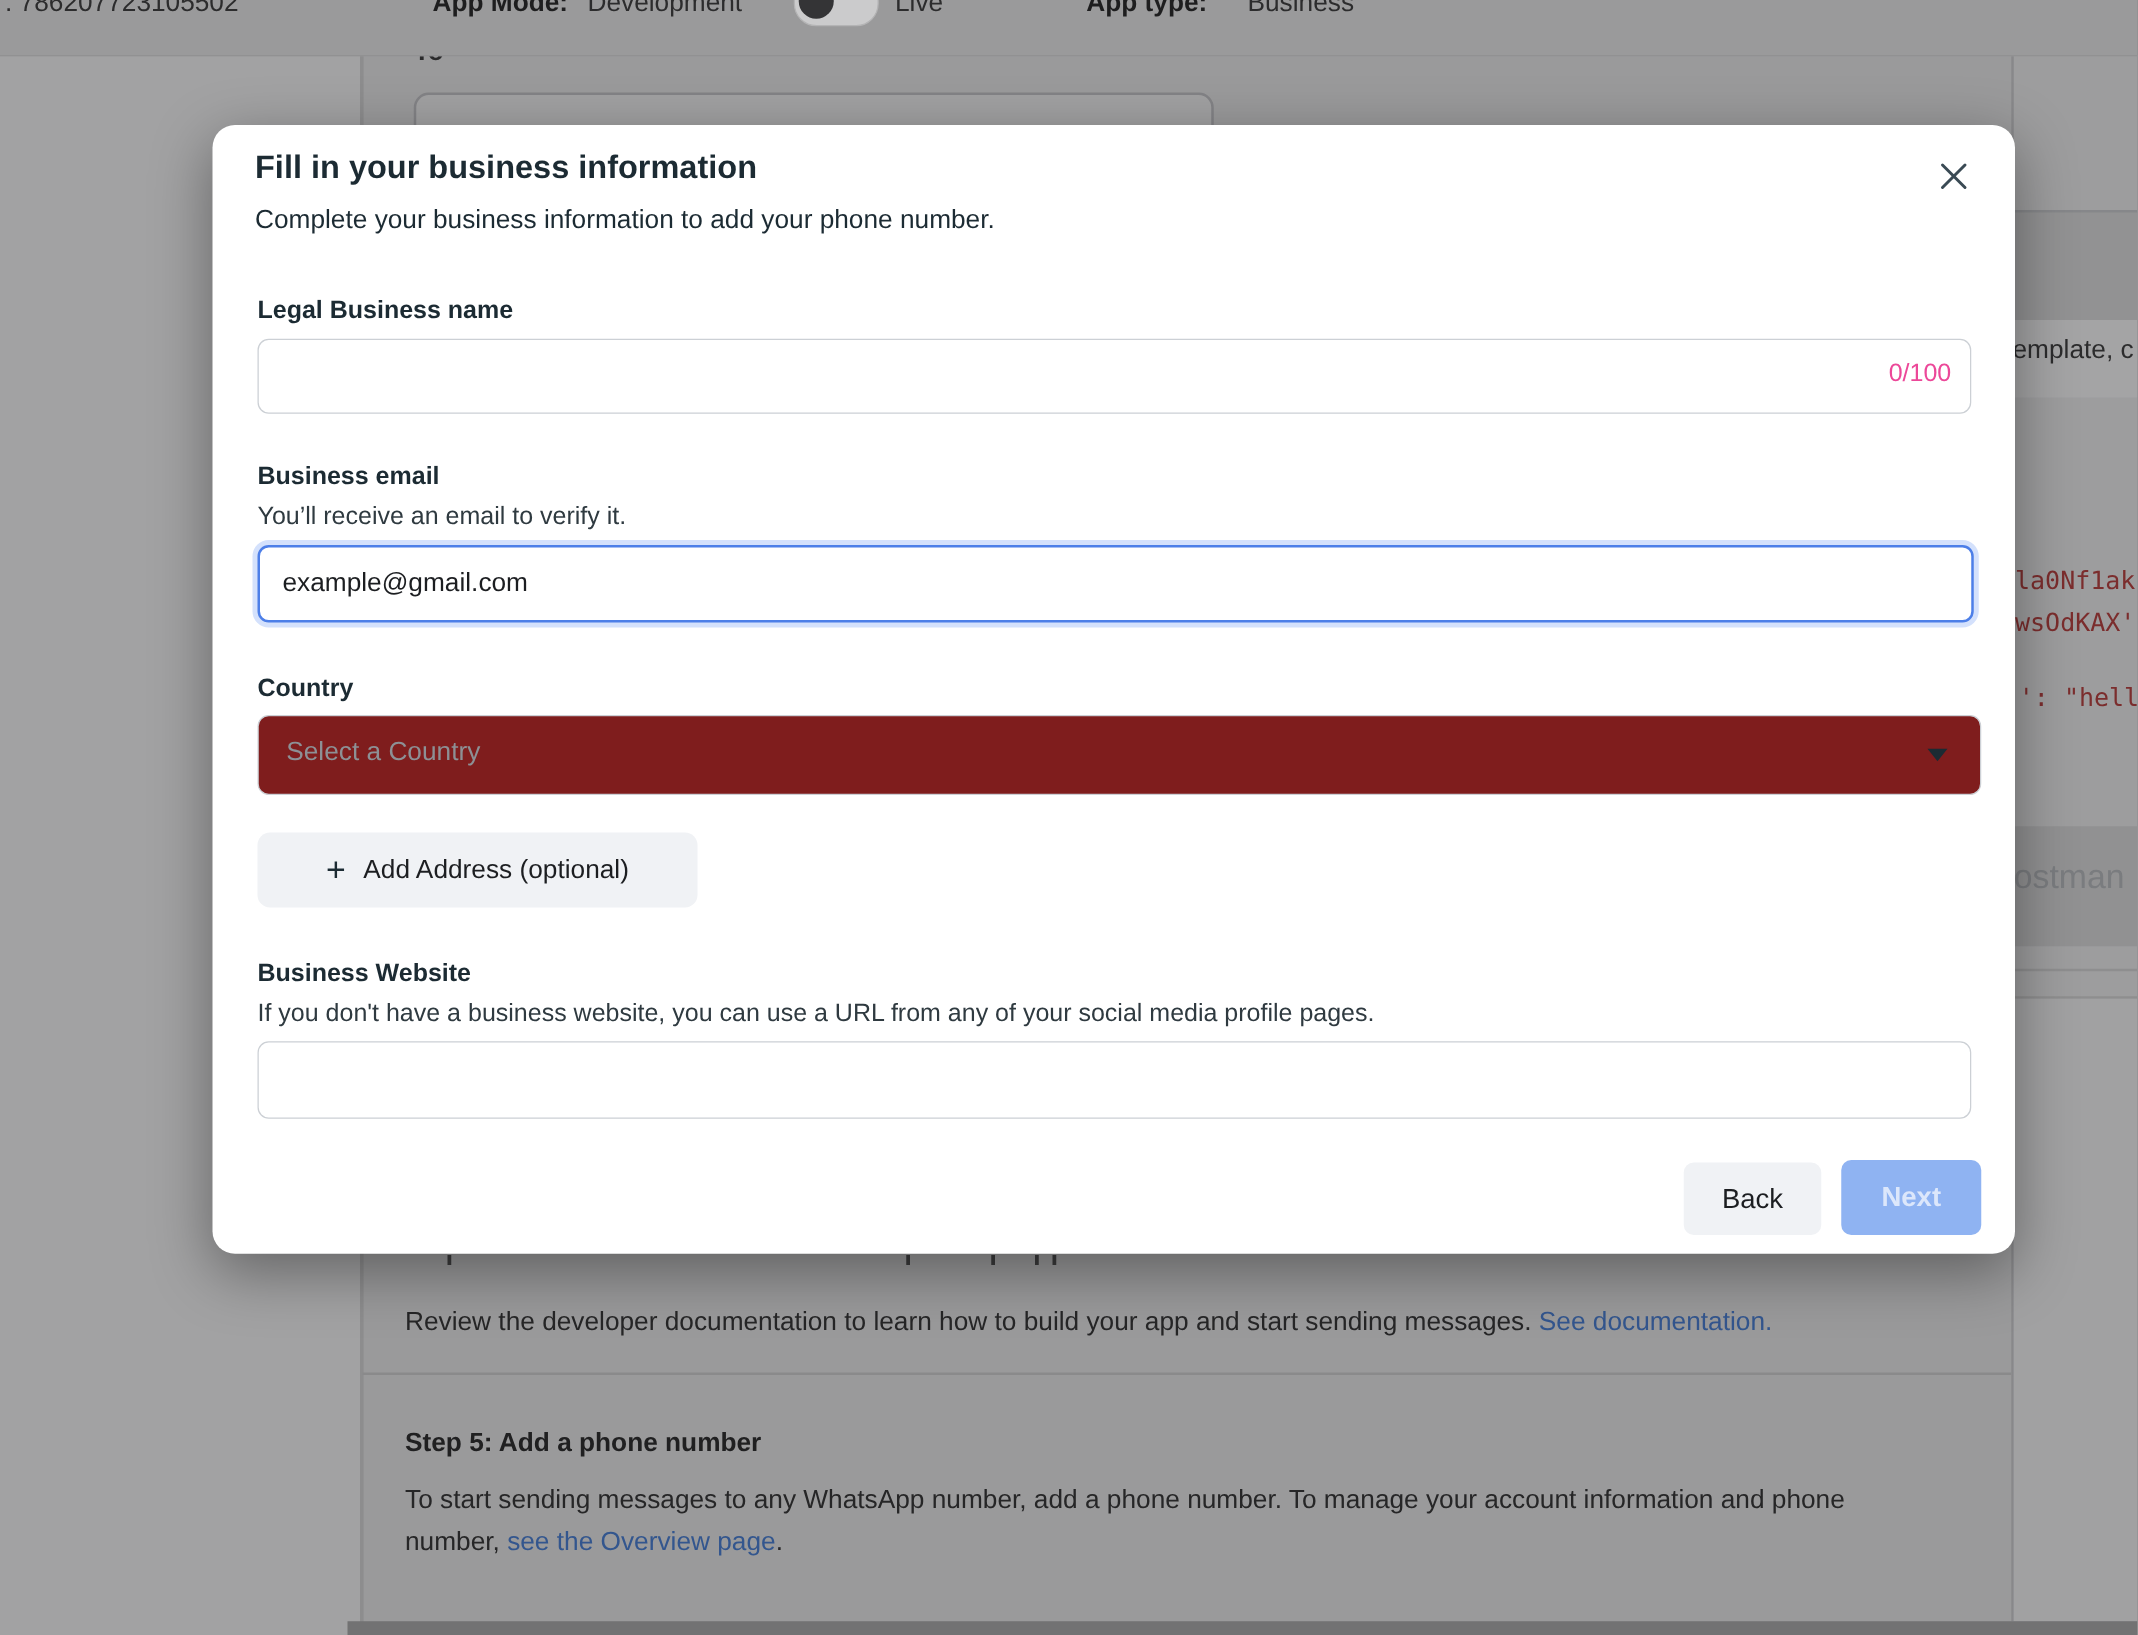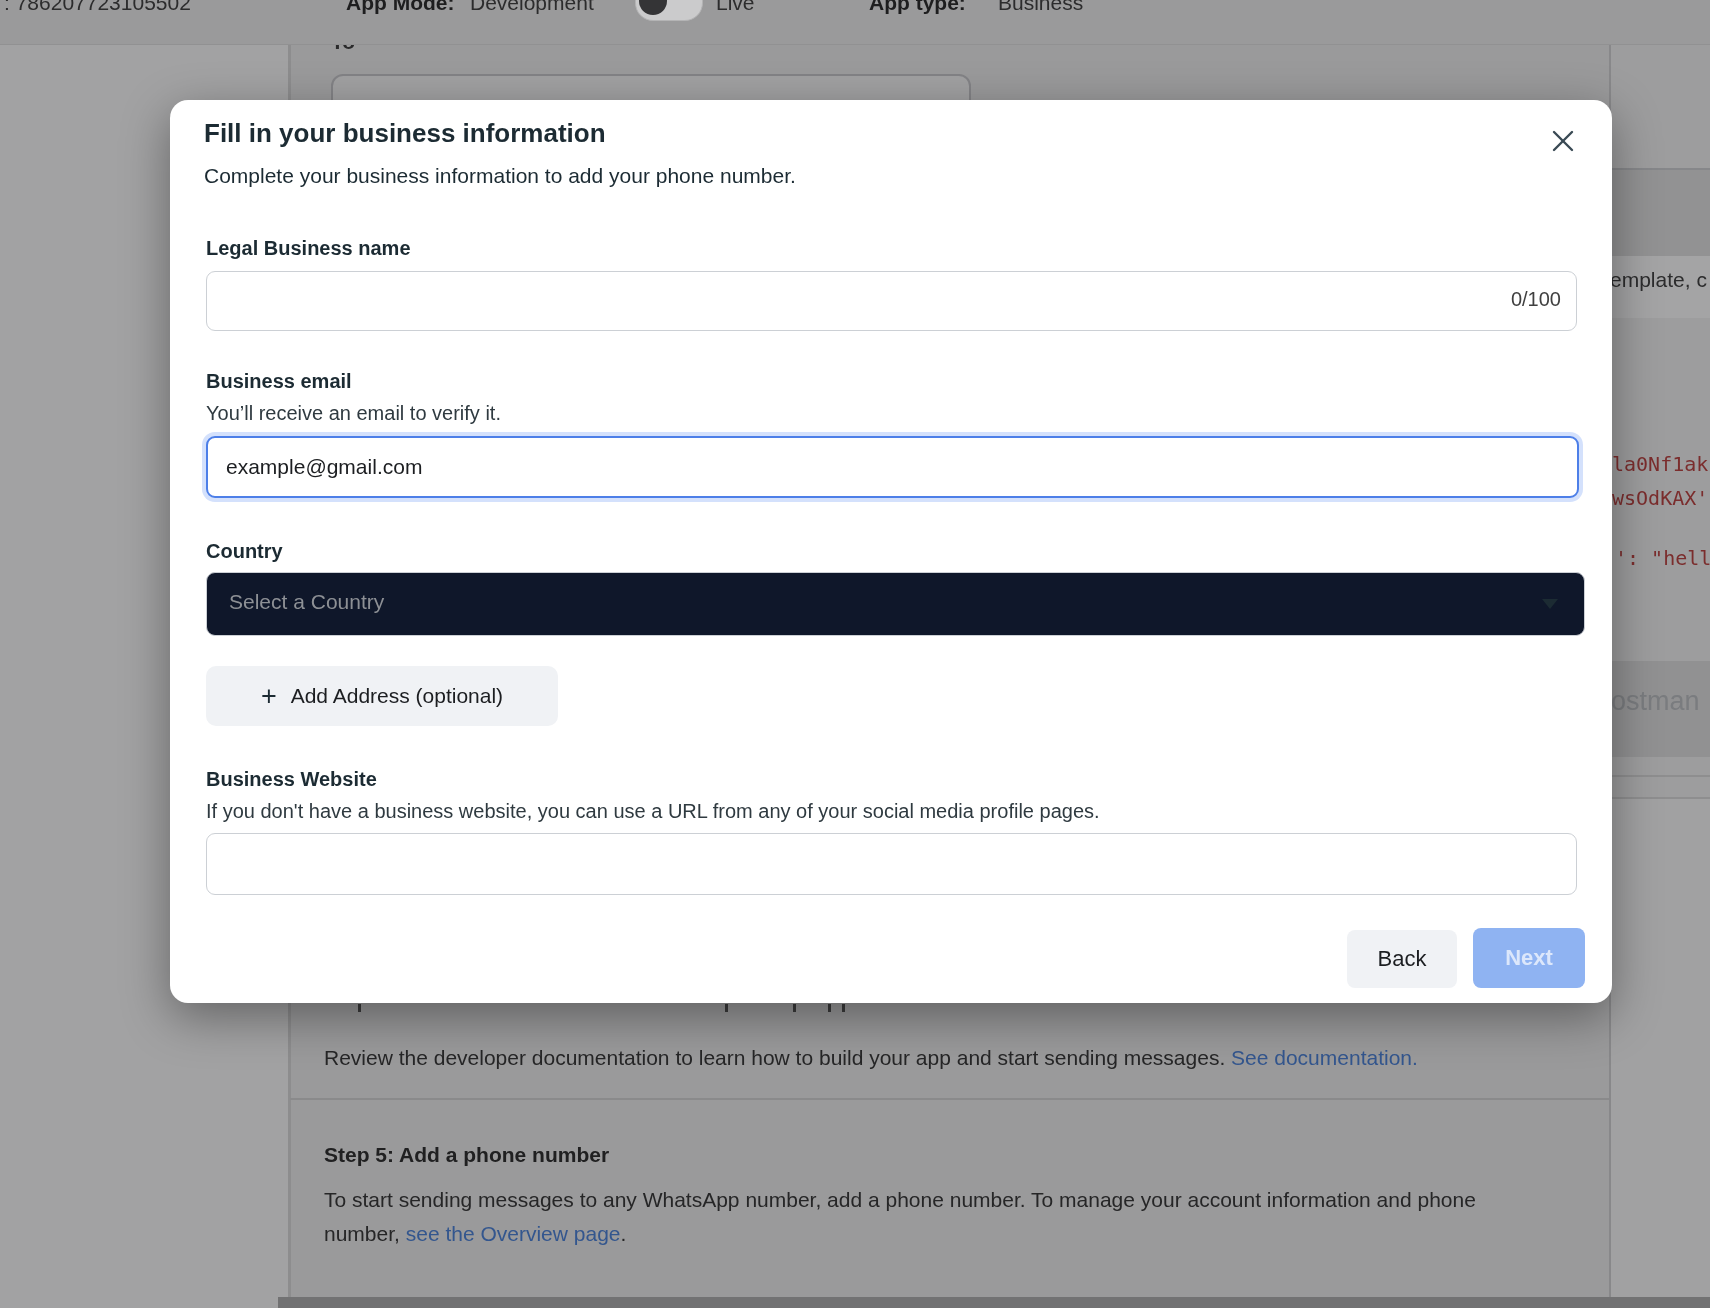--- a/index.html
+++ b/index.html
@@ -30,22 +30,22 @@
          box-shadow:0 14px 48px rgba(0,0,0,.38);z-index:10;}
   .m-title{left:34px;top:18px;font-size:26px;font-weight:bold;color:#1c2b33;text-align:right;}
   .m-sub{left:34px;top:64px;font-size:21px;color:#1c2b33;}
   .m-label{font-size:20px;font-weight:bold;color:#1c2b33;left:36px;}
   .m-help{font-size:20px;color:#2f3a40;left:36px;}
   .m-input{left:36px;width:1333px;height:58px;border:1.5px solid #ccd0d5;border-radius:9px;
            padding:0 18px;font-size:21px;color:#1c1e21;font-family:"Liberation Sans","DejaVu Sans",sans-serif;
            background:#fff;outline:none;}
   .m-input::placeholder{color:#90949c;}
   .focused{border:2px solid #4d7fe8;box-shadow:0 0 0 4px #d4e1fc;}
-  .counter{left:36px;width:1355px;top:188px;text-align:right;font-size:20px;color:#404040;pointer-events:none;}
-  .selectbox{left:36px;width:1377px;height:62px;border:1.5px solid #ccd0d5;border-radius:9px;background:#0f172a;cursor:pointer;}
+  .counter{left:36px;width:1355px;top:188px;text-align:right;font-size:20px;color:#ec4899;pointer-events:none;}
+  .selectbox{left:36px;width:1377px;height:62px;border:1.5px solid #ccd0d5;border-radius:9px;background:#7f1d1d;cursor:pointer;}
   .sel-ph{position:absolute;left:22px;top:17px;font-size:21px;color:#8d9095;}
   .caret{position:absolute;right:26px;top:26px;width:0;height:0;border-left:8px solid transparent;
          border-right:8px solid transparent;border-top:10px solid #1c2b33;}
   .addbtn{left:36px;top:566px;width:352px;height:60px;background:#f0f2f5;border:none;border-radius:10px;
           font-size:21px;color:#1c1e21;cursor:pointer;display:flex;align-items:center;justify-content:center;gap:14px;
           font-family:"Liberation Sans","DejaVu Sans",sans-serif;}
   .plus{font-size:27px;font-weight:400;color:#1c2b33;line-height:1;}
   .backbtn{left:1177px;top:830px;width:110px;height:58px;background:#f0f2f5;border:none;border-radius:8px;
            font-size:22px;color:#1c1e21;cursor:pointer;font-family:"Liberation Sans","DejaVu Sans",sans-serif;}
   .nextbtn{left:1303px;top:828px;width:112px;height:60px;background:#8fb3f2;border:none;border-radius:8px;

